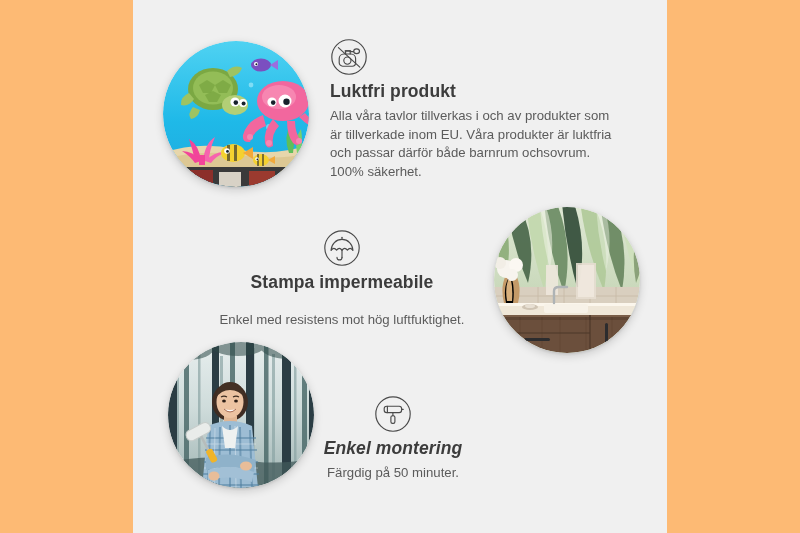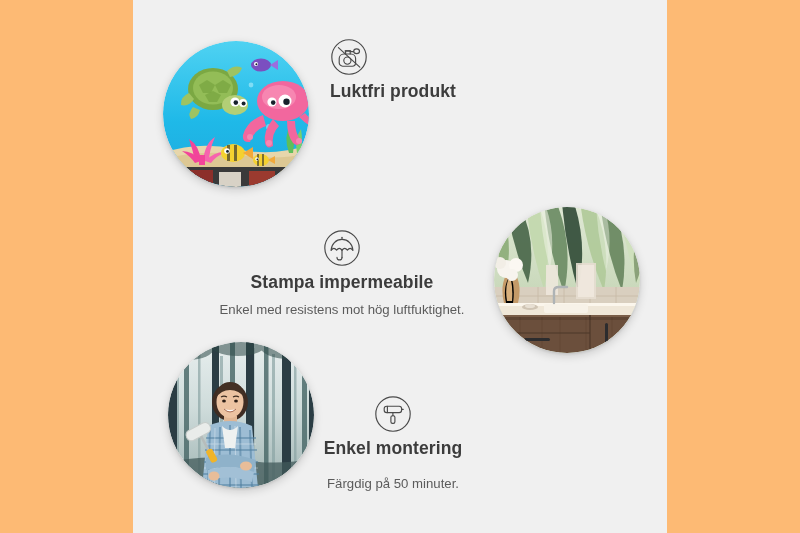--- a/index.html
+++ b/index.html
@@ -72,31 +72,31 @@
   #block-odour .feat-body { width: 292px; }
 
   
   #block-water {
     left: 192px;
     top: 229px;
     width: 300px;
     text-align: center;
   }
   #block-water .icon-wrap { margin: 0 auto 5px auto; }
-  #block-water .feat-title { margin-bottom: 8px; }
+  #block-water .feat-title { margin-bottom: 18px; }
 
   
   #block-mount {
     left: 243px;
     top: 395px;
     width: 300px;
     text-align: center;
   }
   #block-mount .icon-wrap { margin: 0 auto 5px auto; }
-  #block-mount .feat-title { margin-bottom: 16px; }
+  #block-mount .feat-title { margin-bottom: 5px; font-style: italic; }
 
   
   .photo {
     position: absolute;
     border-radius: 50%;
     overflow: hidden;
     box-shadow: 0 3px 10px rgba(0,0,0,0.16), 0 1px 3px rgba(0,0,0,0.10);
   }
   .photo svg { display: block; }
 
@@ -423,20 +423,21 @@
         <path d="M20.2 13.6 h3.4"></path>
 
         <ellipse cx="26.6" cy="13.2" rx="2.9" ry="2.4"></ellipse>
 
         <circle cx="17.4" cy="22.6" r="3.6"></circle>
 
         <line x1="8.4" y1="9.6" x2="29.8" y2="29.2"></line>
       </svg>
     </span>
     <div class="feat-title">Luktfri produkt</div>
+    <div class="feat-body">Alla våra tavlor tillverkas i och av produkter som är tillverkade inom EU. Våra produkter är luktfria och passar därför både barnrum ochsovrum. 100% säkerhet.</div>
   </div>
 
   <div class="feature" id="block-water">
     <span class="icon-wrap">
       <svg viewBox="0 0 38 38" xmlns="http://www.w3.org/2000/svg" fill="none" stroke="#4a4a4a" stroke-width="1.15" stroke-linecap="round" stroke-linejoin="round">
         <circle cx="19" cy="19" r="17.2"></circle>
 
         <path d="M8.2 21.2 a10.8 10.8 0 0 1 21.6 0"></path>
 
         <path d="M8.2 21.2 q2.7 -3.6 5.4 0 q2.7 -3.6 5.4 0 q2.7 -3.6 5.4 0 q2.7 -3.6 5.4 0"></path>

